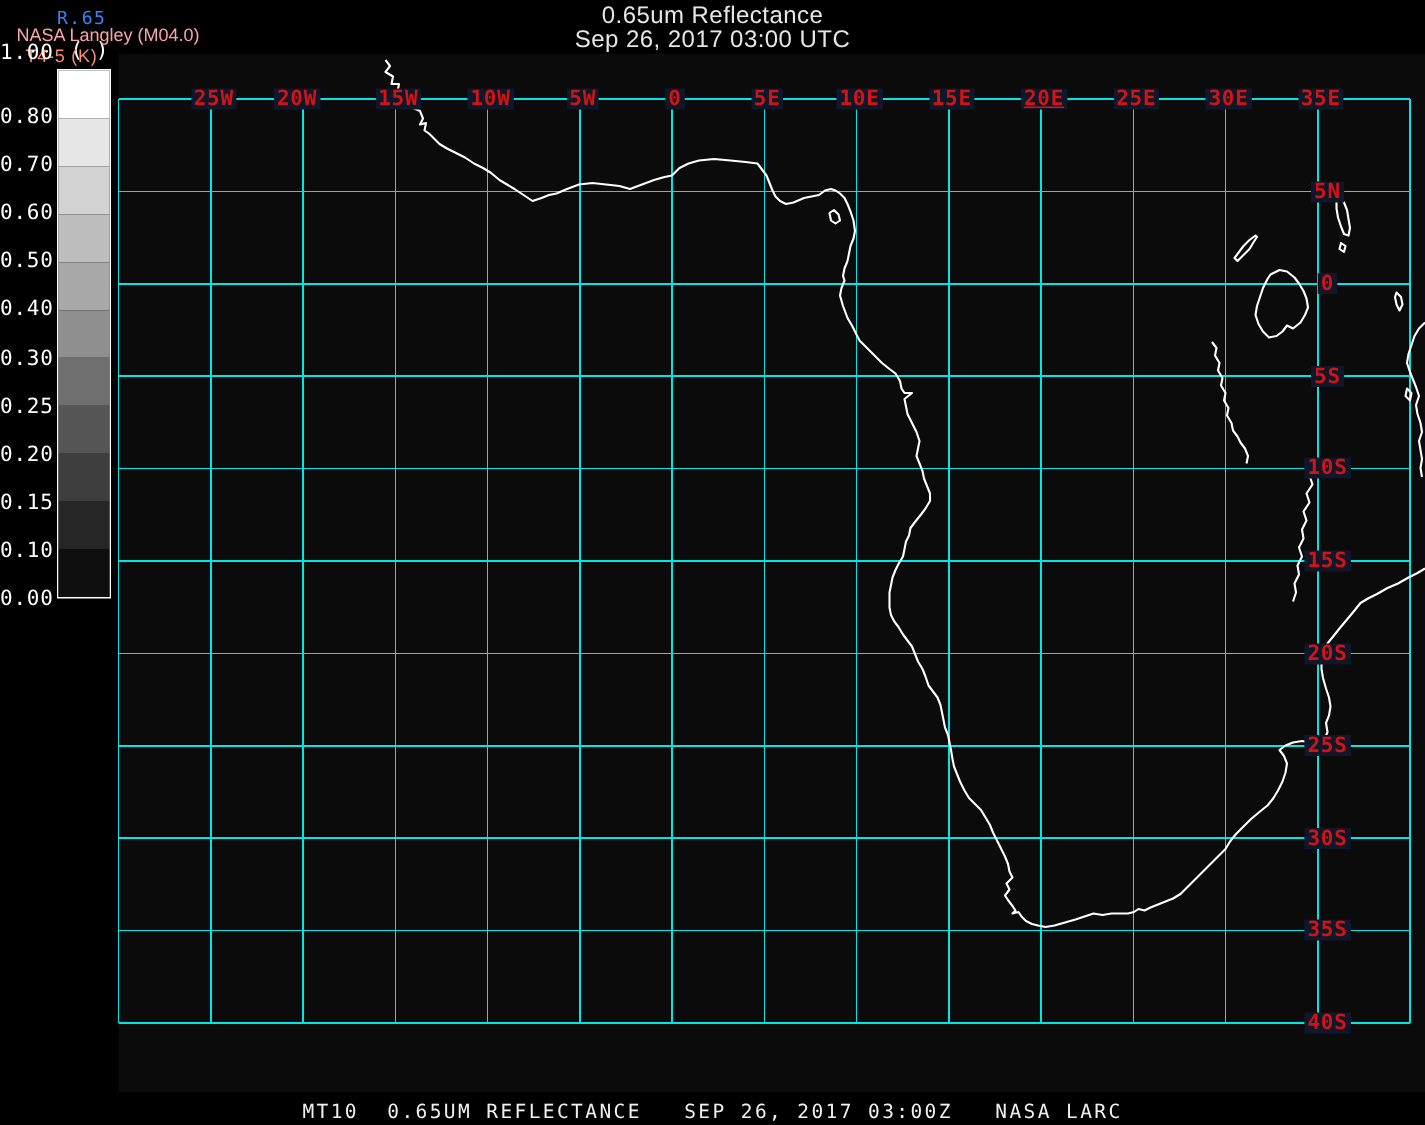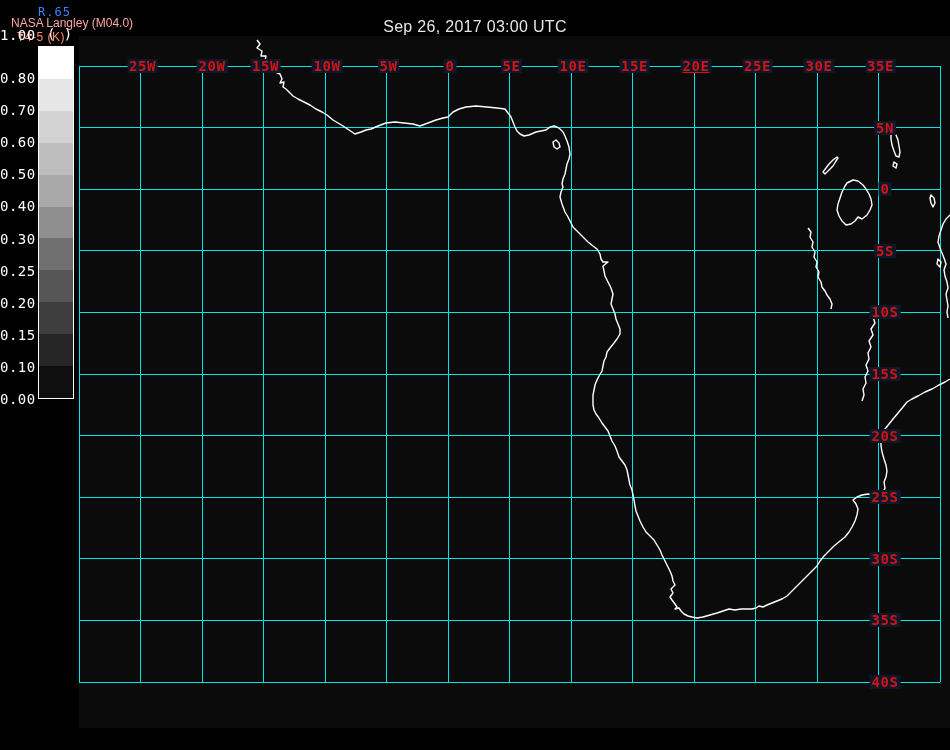--- a/index.html
+++ b/index.html
@@ -71,21 +71,21 @@
         <path d="M808,228 L811,232 810,237 813,242 812,247 815,252 814,257 817,262 816,267 819,272 818,277 821,282 822,287 825,291 827,295 830,299 832,304 831,309" fill="none" stroke="#ffffff" stroke-width="1.4" stroke-linejoin="round"></path>
         <path d="M876,311 L873,317 875,323 871,329 873,335 869,341 871,347 868,353 869,359 866,365 868,371 865,377 866,383 863,389 864,395 862,401" fill="none" stroke="#ffffff" stroke-width="1.4" stroke-linejoin="round"></path>
         <path d="M950,215 L946,219 943,224 941,230 939,236 938,242 940,248 942,253 944,258 946,264 944,270 945,276 947,282 948,288 946,294 947,300 948,306 947,312 948,318" fill="none" stroke="#ffffff" stroke-width="1.4" stroke-linejoin="round"></path>
         <path d="M931,195 L934,198 935,203 933,207 931,203 930,198 Z" fill="none" stroke="#ffffff" stroke-width="1.4" stroke-linejoin="round"></path>
         <path d="M938,259 L941,262 940,267 937,264 Z" fill="none" stroke="#ffffff" stroke-width="1.4" stroke-linejoin="round"></path>
       </g>
   </svg>
 
   <div id="axis-labels">
       <div class="axis-label" style="left: 142.5px; top: 66px;">25W</div>
-      <div class="axis-label" style="left: 212px; top: 66px;">20W</div>
+      <div class="axis-label" style="left: 198px; top: 66px;">20W</div>
       <div class="axis-label" style="left: 265.5px; top: 66px;">15W</div>
       <div class="axis-label" style="left: 327px; top: 66px;">10W</div>
       <div class="axis-label" style="left: 388.5px; top: 66px;">5W</div>
       <div class="axis-label" style="left: 450px; top: 66px;">0</div>
       <div class="axis-label" style="left: 511.5px; top: 66px;">5E</div>
       <div class="axis-label" style="left: 573px; top: 66px;">10E</div>
       <div class="axis-label" style="left: 634.5px; top: 66px;">15E</div>
       <div class="axis-label" style="left: 696px; top: 66px; text-decoration: underline;">20E</div>
       <div class="axis-label" style="left: 757.5px; top: 66px;">25E</div>
       <div class="axis-label" style="left: 819px; top: 66px;">30E</div>
@@ -95,20 +95,21 @@
       <div class="axis-label" style="left: 885px; top: 250.8px;">5S</div>
       <div class="axis-label" style="left: 885px; top: 312.4px;">10S</div>
       <div class="axis-label" style="left: 885px; top: 374px;">15S</div>
       <div class="axis-label" style="left: 885px; top: 435.6px;">20S</div>
       <div class="axis-label" style="left: 885px; top: 497.2px;">25S</div>
       <div class="axis-label" style="left: 885px; top: 558.8px;">30S</div>
       <div class="axis-label" style="left: 885px; top: 620.4px;">35S</div>
       <div class="axis-label" style="left: 885px; top: 682px;">40S</div>
     </div>
 
+  <div class="title-line" id="title1">0.65um Reflectance</div>
   <div class="title-line" id="title2">Sep 26, 2017 03:00 UTC</div>
 
   <span id="r65-label">R.65</span>
   <span id="unit-label">( )</span>
   <span id="source-label">NASA Langley (M04.0)</span>
   <span id="overlay-label">T4-5 (K)</span>
 
   <div id="colorbar">
       <div class="cb-seg" style="height: 31.9091px; background: rgb(255, 255, 255);"></div>
       <div class="cb-seg" style="height: 31.9091px; background: rgb(230, 230, 230);"></div>
@@ -130,13 +131,14 @@
       <div class="cb-label" style="top: 166.364px;">0.50</div>
       <div class="cb-label" style="top: 198.455px; text-align: center;">0.40</div>
       <div class="cb-label" style="top: 230.545px;">0.30</div>
       <div class="cb-label" style="top: 262.636px;">0.25</div>
       <div class="cb-label" style="top: 294.727px;">0.20</div>
       <div class="cb-label" style="top: 326.818px;">0.15</div>
       <div class="cb-label" style="top: 358.909px;">0.10</div>
       <div class="cb-label" style="top: 391px;">0.00</div>
     </div>
 
+  <div id="footer">MT10  0.65UM REFLECTANCE   SEP 26, 2017 03:00Z   NASA LARC</div>
 </div>
 
 </body></html>

